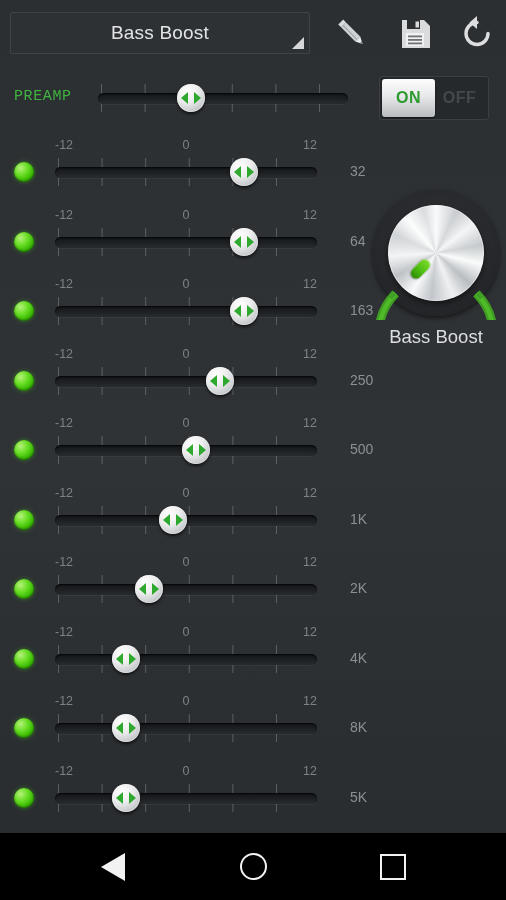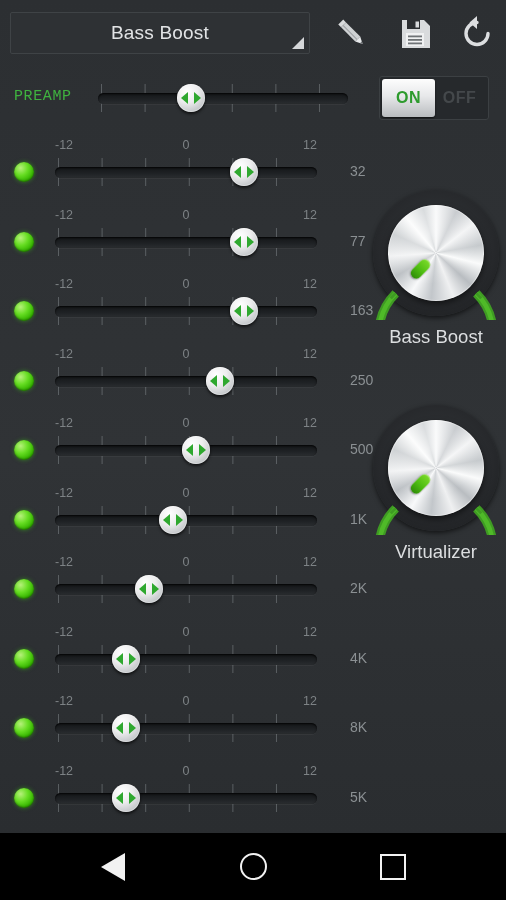--- a/index.html
+++ b/index.html
@@ -407,21 +407,21 @@
           <div class="scale">
             <span class="s-min">-12</span>
             <span class="s-mid">0</span>
             <span class="s-max">12</span>
           </div>
           <div class="slider">
             <div class="ticks"></div>
             <div class="track"></div>
             <div class="handle" style="left: 72%;"></div>
           </div>
-          <div class="freq">77</div>
+          <div class="freq">64</div>
         </div>
         <div class="band">
           <div class="led"></div>
           <div class="scale">
             <span class="s-min">-12</span>
             <span class="s-mid">0</span>
             <span class="s-max">12</span>
           </div>
           <div class="slider">
             <div class="ticks"></div>
@@ -540,36 +540,20 @@
               <line x1="26.69" y1="107.31" x2="21.75" y2="112.25" stroke="#3f9b23" stroke-width="3"></line>
               <line x1="107.31" y1="107.31" x2="112.25" y2="112.25" stroke="#3f9b23" stroke-width="3"></line>
             </svg>
             <div class="cap"></div>
             <div class="pointer" style="transform: rotate(405deg);">
               <i></i>
             </div>
           </div>
           <div class="knob-label">Bass Boost</div>
         </div>
-        <div class="knob-wrap">
-          <div class="knob">
-            <div class="bezel"></div>
-            <svg class="arcsvg" viewBox="0 0 134 134">
-              <path d="M 26.69 107.31 A 57 57 0 1 0 107.31 107.31" fill="none" stroke="#3f9b23" stroke-width="9" stroke-linecap="butt"></path>
-              <path d="M 26.69 107.31 A 57 57 0 1 0 107.31 107.31" fill="none" stroke="#56c42b" stroke-width="4.5" stroke-linecap="butt" opacity=".75"></path>
-              <line x1="26.69" y1="107.31" x2="21.75" y2="112.25" stroke="#3f9b23" stroke-width="3"></line>
-              <line x1="107.31" y1="107.31" x2="112.25" y2="112.25" stroke="#3f9b23" stroke-width="3"></line>
-            </svg>
-            <div class="cap"></div>
-            <div class="pointer" style="transform: rotate(405deg);">
-              <i></i>
-            </div>
-          </div>
-          <div class="knob-label">Virtualizer</div>
-        </div>
       </div>
 
   </div>
 
   <div id="navbar">
     <div id="nav-back" class="navbtn">
         <div class="tri"></div>
       </div>
     <div id="nav-home" class="navbtn">
         <div class="cir"></div>

